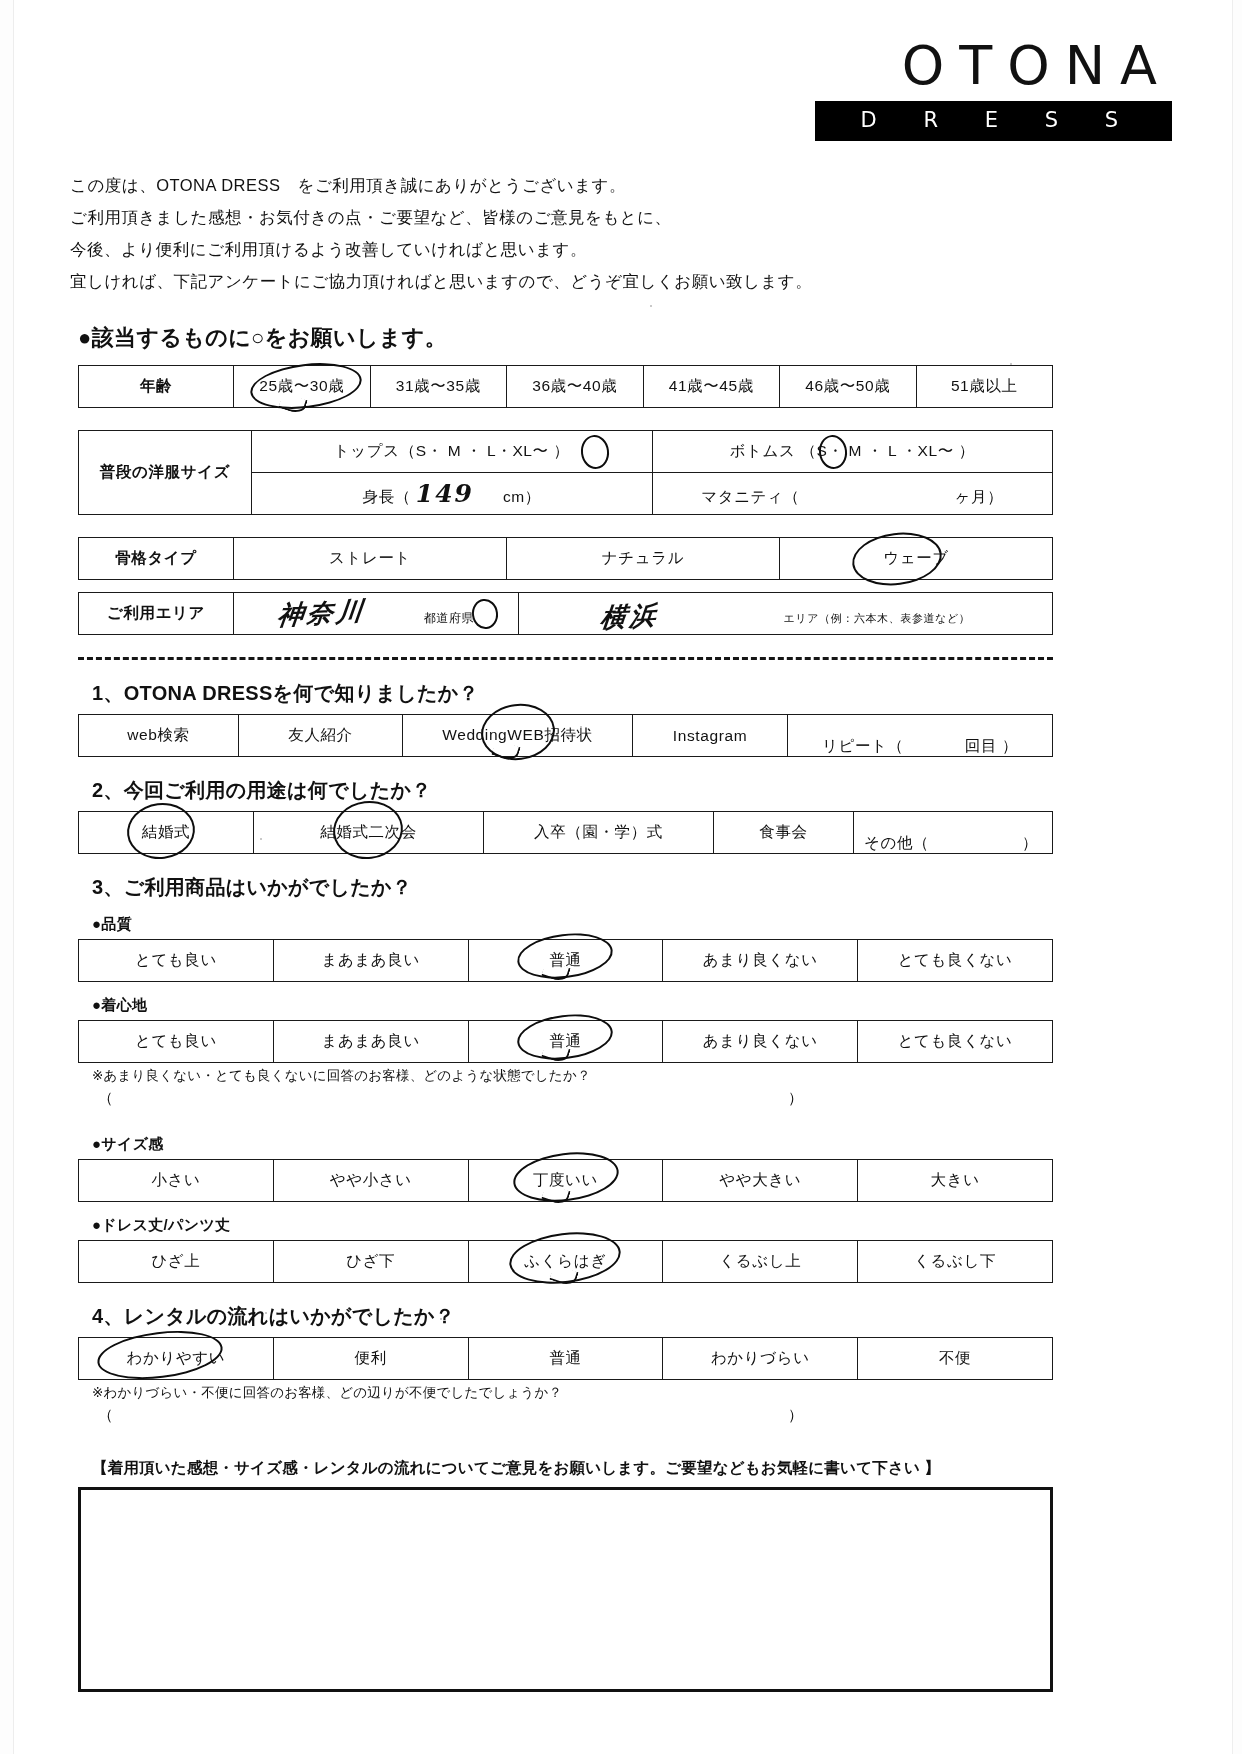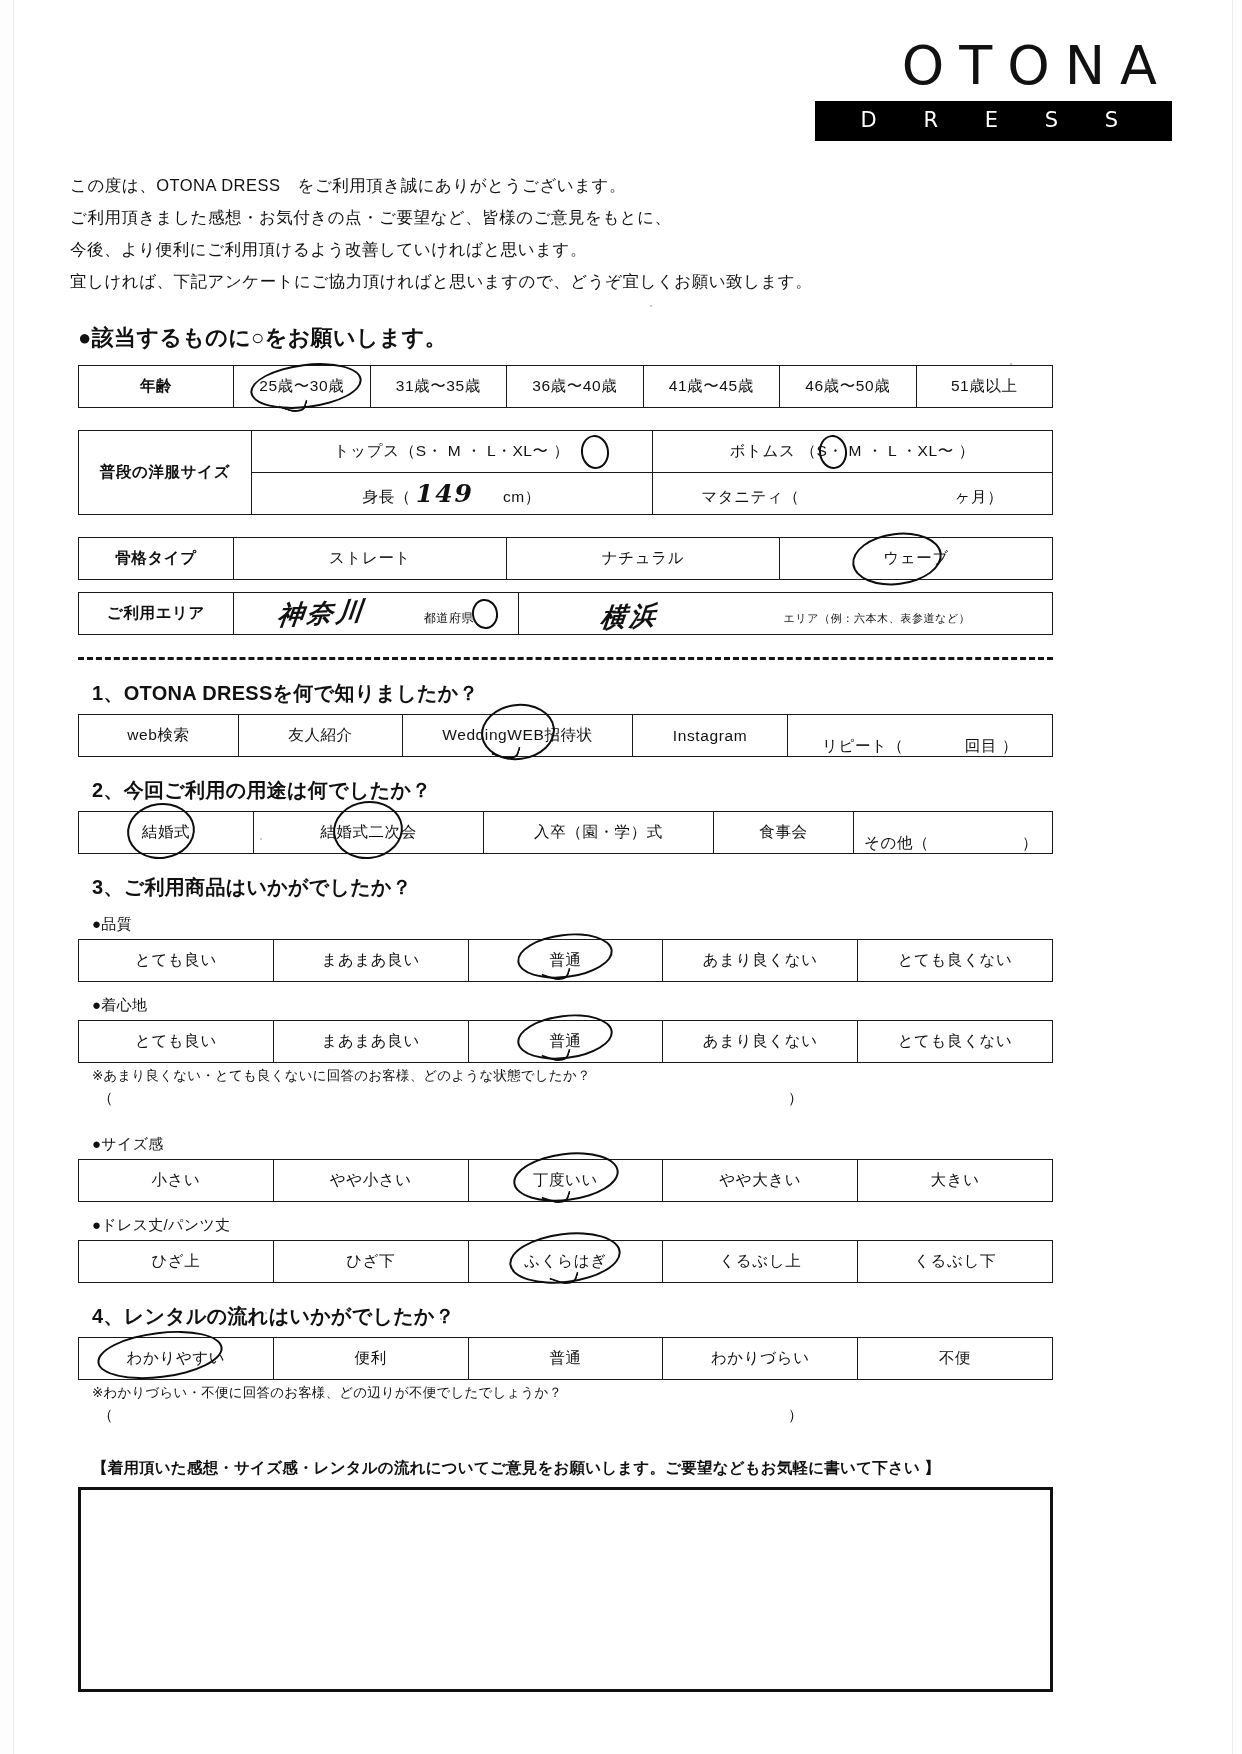--- a/index.html
+++ b/index.html
@@ -49,21 +49,21 @@
   .intro div { white-space: nowrap; }
 
   
   .sec-title {
     font-weight: bold; font-size: 22px; margin: 26px 0 12px 8px; letter-spacing: .4px;
   }
   .q-title {
     font-weight: bold; font-size: 20px; margin: 20px 0 7px 22px; letter-spacing: .3px;
   }
   .sub-title {
-    font-weight: normal; font-size: 15px; margin: 14px 0 5px 22px; letter-spacing: .3px;
+    font-weight: bold; font-size: 15px; margin: 14px 0 5px 22px; letter-spacing: .3px;
   }
   .note {
     font-size: 13.5px; margin: 4px 0 0 22px; letter-spacing: .2px;
   }
   .paren-line {
     font-size: 15px; margin: 4px 0 0 28px; position: relative; height: 26px;
   }
   .paren-line .l { position: absolute; left: 0; top: 0; }
   .paren-line .r { position: absolute; left: 690px; top: 0; }
 

